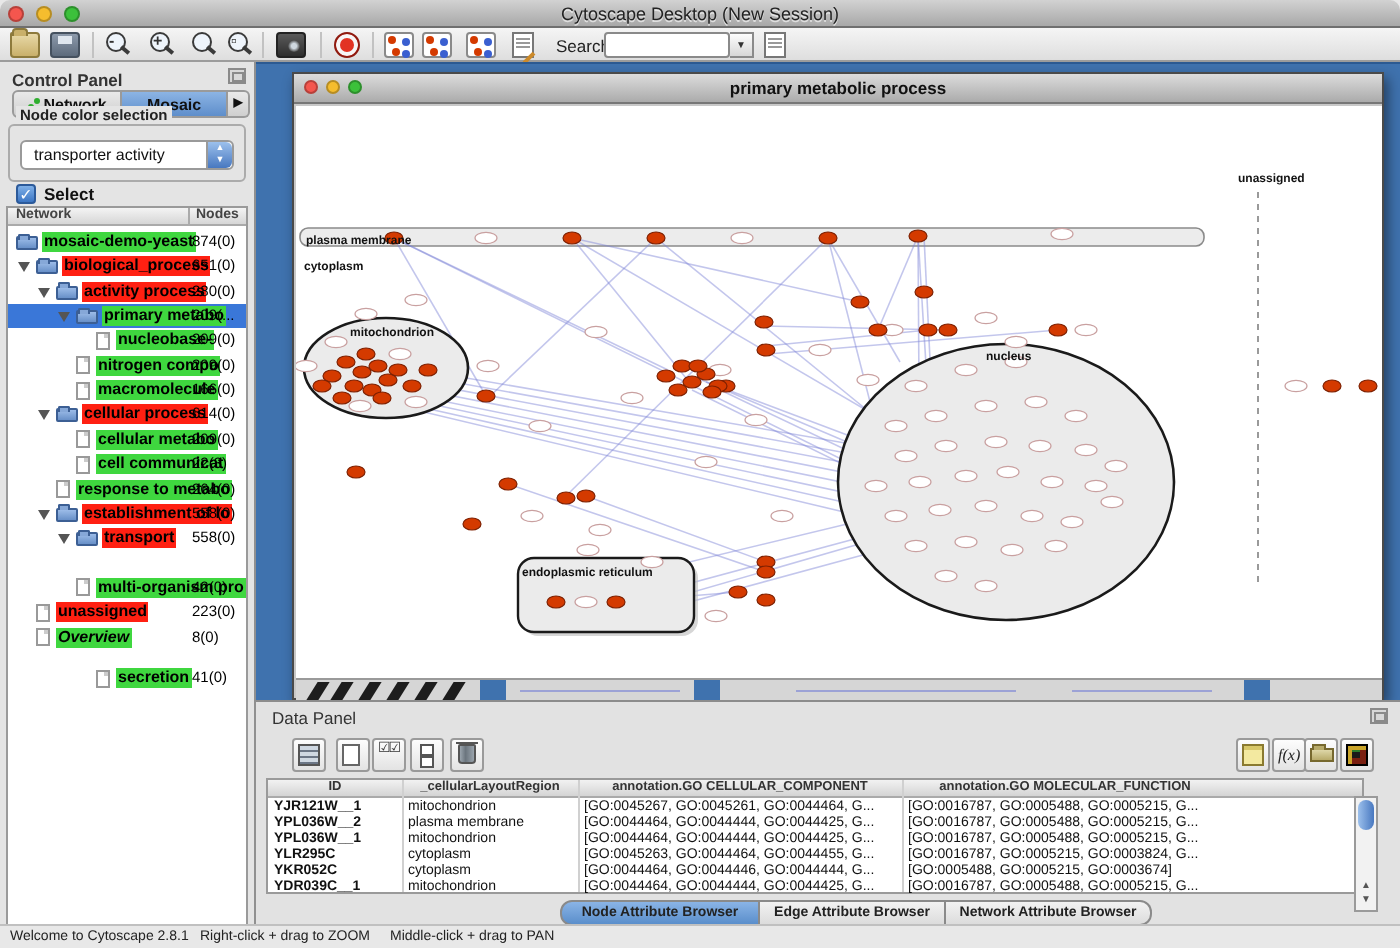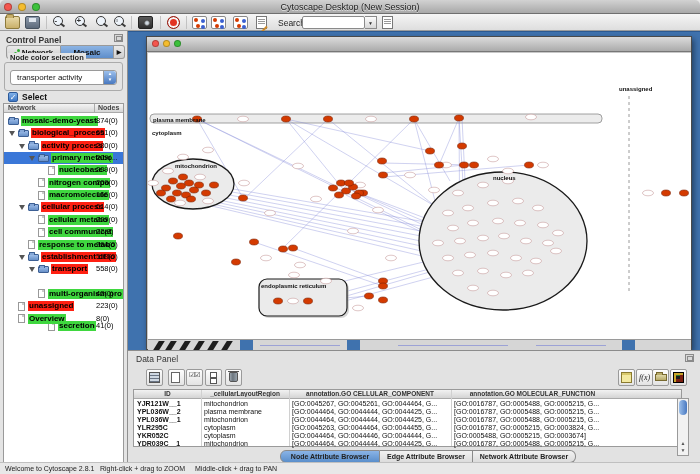--- a/index.html
+++ b/index.html
@@ -307,50 +307,51 @@
           <span class="tr-folder" style="left: 24px;"></span>
           <span class="tr-label red" style="left: 37px;">establishment of lo</span>
           <span class="tr-count">558(0)</span>
         </div>
         <div class="tree-row" style="top: 159.2px;">
           <span class="tr-tri" style="left: 25px;"></span>
           <span class="tr-folder" style="left: 34px;"></span>
           <span class="tr-label red" style="left: 47px;">transport</span>
           <span class="tr-count">558(0)</span>
         </div>
-        <div class="tree-row" style="top: 168px; margin-top: 48px;">
+        <div class="tree-row" style="top: 181px; margin-top: 48px;">
           <span class="tr-leaf" style="left: 44px;"></span>
           <span class="tr-label green" style="left: 54px;">secretion</span>
           <span class="tr-count">41(0)</span>
         </div>
         <div class="tree-row" style="top: 183.9px;">
           <span class="tr-leaf" style="left: 34px;"></span>
           <span class="tr-label green" style="left: 44px;">multi-organism pro</span>
           <span class="tr-count">42(0)</span>
         </div>
         <div class="tree-row" style="top: 196.25px;">
           <span class="tr-leaf" style="left: 14px;"></span>
           <span class="tr-label red" style="left: 24px;">unassigned</span>
           <span class="tr-count">223(0)</span>
         </div>
         <div class="tree-row" style="top: 208.6px;">
           <span class="tr-leaf" style="left: 14px;"></span>
-          <span class="tr-label green" style="left: 24px;">Overview</span>
+          <span class="tr-label green" style="left: 24px; font-style: italic;">Overview</span>
           <span class="tr-count">8(0)</span>
         </div>
       </div>
   </div>
 </div>
 
 <div id="mdi">
   <div id="net-window">
     <div id="net-titlebar">
       <span class="tl" style="left:5px;top:3px;width:7px;height:7px;background:#f4564e"></span>
       <span class="tl" style="left:16px;top:3px;width:7px;height:7px;background:#f5bd2e"></span>
       <span class="tl" style="left:27px;top:3px;width:7px;height:7px;background:#3cc13b"></span>
+      <span id="net-title">primary metabolic process</span>
     </div>
     <svg id="net-canvas" viewBox="0 0 543 286">
         <rect x="2" y="61" width="452" height="9" rx="4" fill="#ececec" stroke="#8a8a8a" stroke-width="0.8"></rect>
         <line x1="62" y1="132" x2="330" y2="178" stroke="#7b82d6" stroke-width="0.8" opacity="0.45"></line>
         <line x1="62" y1="135" x2="328" y2="183" stroke="#7b82d6" stroke-width="0.8" opacity="0.45"></line>
         <line x1="60" y1="138" x2="326" y2="188" stroke="#7b82d6" stroke-width="0.8" opacity="0.45"></line>
         <line x1="58" y1="141" x2="324" y2="193" stroke="#7b82d6" stroke-width="0.8" opacity="0.45"></line>
         <line x1="56" y1="144" x2="322" y2="198" stroke="#7b82d6" stroke-width="0.8" opacity="0.45"></line>
         <line x1="58" y1="147" x2="320" y2="203" stroke="#7b82d6" stroke-width="0.8" opacity="0.45"></line>
         <line x1="60" y1="150" x2="318" y2="208" stroke="#7b82d6" stroke-width="0.8" opacity="0.45"></line>

